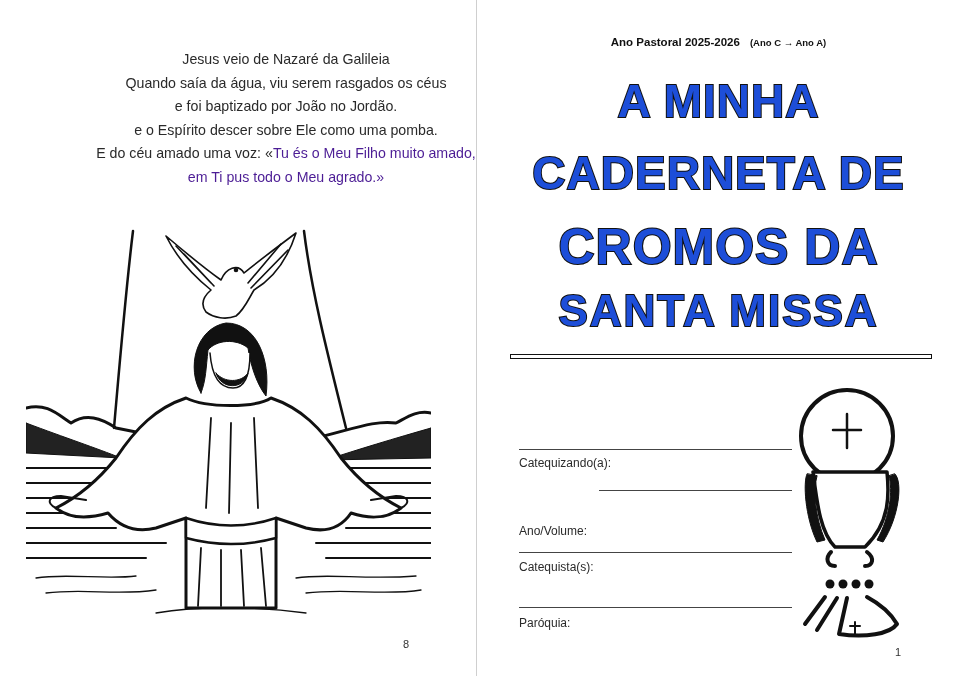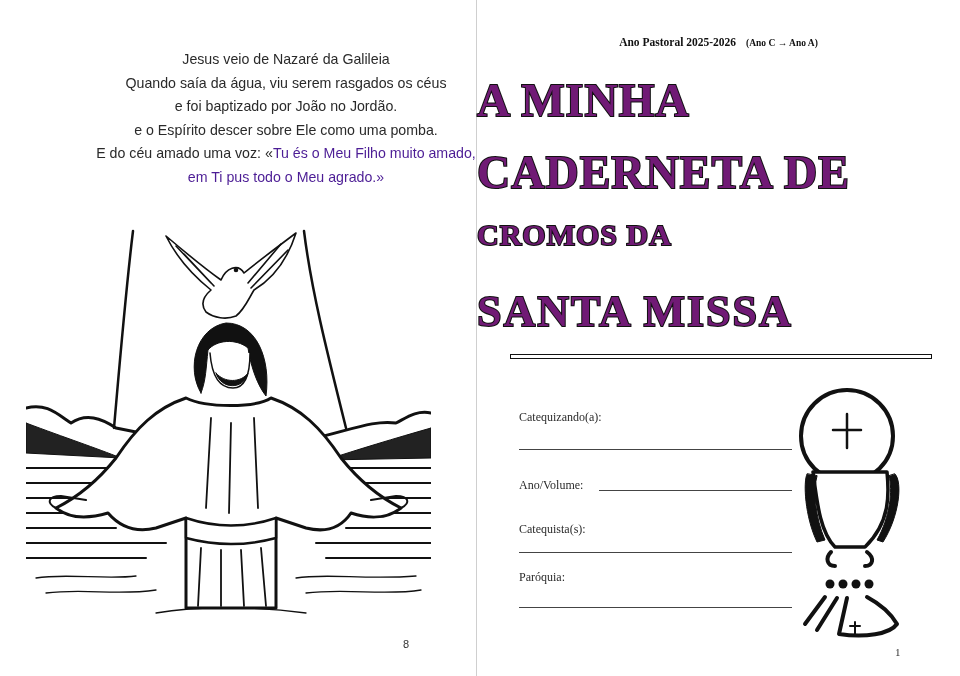--- a/index.html
+++ b/index.html
@@ -1,44 +1,44 @@
 <!DOCTYPE html>
 <html><head>
 <meta charset="utf-8">
 <style>
   html, body { margin:0; padding:0; background:#ffffff; }
   body { width:960px; height:676px; position:relative; overflow:hidden; font-family:"Liberation Sans", "DejaVu Sans", sans-serif; color:#222; }
   .page { position:absolute; top:0; height:676px; background:#fff; }
   .page-left { left:0; width:476px; }
-  .page-right { left:477px; width:483px;font-family:Liberation Serif, serif; }
+  .page-right { left:477px; width:483px; }
   .divider { position:absolute; left:476px; top:0; width:1px; height:676px; background:#cfcfcf; }
 
   .verse { position:absolute; left:0; top:48px; width:476px; text-align:center; font-size:14.2px; line-height:23.5px; color:#2a2a2a;padding-left:48px; }
   .verse .line { display:block; white-space:nowrap; }
   .verse b { font-weight:normal; color:#4c1d95; }
 
   .illus { position:absolute; left:26px; top:228px; width:405px; height:395px; }
 
   .page-num { position:absolute; font-size:11px; color:#333; }
   .pn-left { left:403px; top:638px; }
   .pn-right { left:895px; top:646px; }
 
   .header-line { position:absolute; left:0; width:483px; top:36px; text-align:center; font-size:11.5px; font-weight:bold; color:#111; }
   .header-line .sub { font-size:9.5px; margin-left:10px; }
 
-  .title { position:absolute; left:0; width:483px; font-weight:bold; color:#701a75;
+  .title { position:absolute; left:0; width:483px; text-align:center; font-weight:bold; color:#1d4ed8;
            -webkit-text-stroke:2px #111; paint-order:stroke fill; letter-spacing:1px; white-space:nowrap; }
   .t1 { top:74px; font-size:46px; }
   .t2 { top:146px; font-size:46px; }
-  .t3 { top:218px; font-size:30px; }
+  .t3 { top:218px; font-size:50px; }
   .t4 { top:286px; font-size:44px; letter-spacing:2px; }
   .title-underline { position:absolute; left:33px; top:354px; width:420px; height:3px; border:1.5px solid #111; background:#fff; }
 
   .form { position:absolute; left:42px; top:400px; width:280px; font-size:12px; color:#2a2a2a; }
-  .field-label { position:absolute; left:0; }
+  .field-label { position:absolute; left:0;margin-top:46px; }
   .field-line { position:absolute; left:0; width:273px; height:0; border-bottom:1.3px solid #444; }
   .inline-line { position:absolute; border-bottom:1.3px solid #444; height:0; }
 
   .chalice { position:absolute; left:318px; top:372px; width:142px; height:268px; }
 </style>
 </head>
 <body>
 
 <div class="page page-left">
   <div class="verse">
@@ -109,21 +109,21 @@
   <div class="title t4">SANTA MISSA</div>
   <div class="title-underline"></div>
 
   <div class="form">
     <div class="field-label" style="top:10px">Catequizando(a):</div>
     <div class="field-line" style="top:49px"></div>
 
     <div class="field-label" style="top:78px">Ano/Volume:</div>
     <div class="inline-line" style="left:80px; top:90px; width:193px"></div>
 
-    <div class="field-label" style="top:122px">Catequista(s):</div>
+    <div class="field-label" style="top:114px">Catequista(s):</div>
     <div class="field-line" style="top:152px"></div>
 
     <div class="field-label" style="top:170px">Paróquia:</div>
     <div class="field-line" style="top:207px"></div>
   </div>
 
   <svg class="chalice" viewBox="0 0 142 268" xmlns="http://www.w3.org/2000/svg">
     <g fill="none" stroke="#111" stroke-linecap="round" stroke-linejoin="round">
 
       <circle cx="52" cy="64" r="46" stroke-width="4"></circle>

